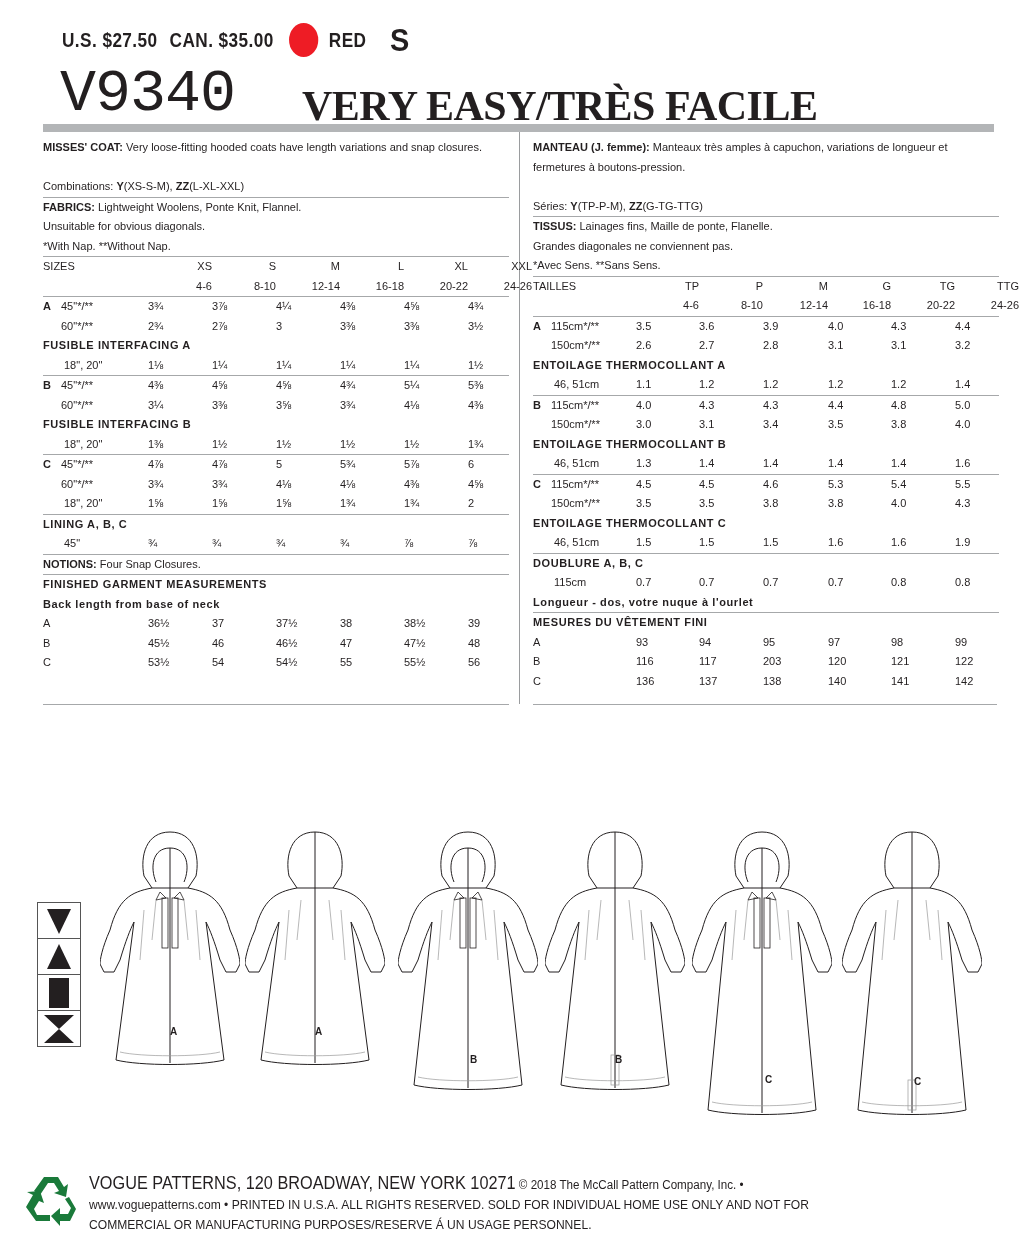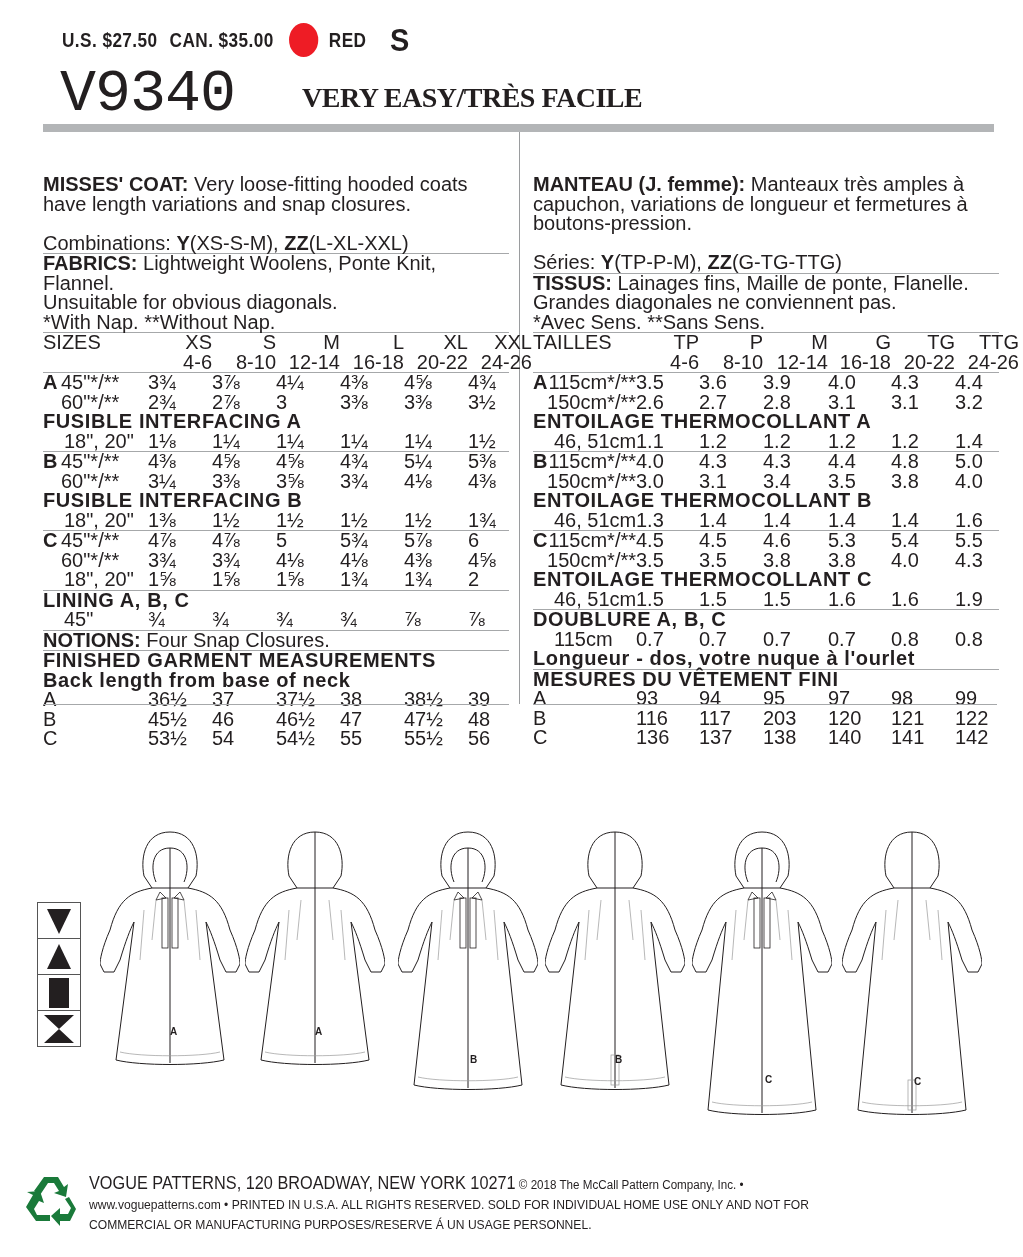--- a/index.html
+++ b/index.html
@@ -2,24 +2,24 @@
 <html><head>
 <meta charset="utf-8">
 <style>
   html,body{margin:0;padding:0;background:#fff;}
   body{width:1023px;height:1257px;position:relative;overflow:hidden;font-family:"Liberation Sans",sans-serif;color:#231f20;}
   .price-row{position:absolute;left:62px;top:24px;height:32px;display:flex;align-items:center;font-family:"Liberation Sans Narrow","Liberation Sans",sans-serif;font-weight:bold;font-size:20px;letter-spacing:0.5px;transform:scaleX(0.86);transform-origin:left center;}
   .price-row span{margin-right:14px;}
   .dot{width:34px;height:34px;border-radius:50%;display:inline-block;margin:0 12px 0 4px;}
   .size-letter{font-size:32px;margin-left:14px;transform:scaleX(1.05);}
   .pattern-no{position:absolute;left:60px;top:62px;font-family:Liberation Mono, monospace;font-size:60px;line-height:64px;letter-spacing:-1px;}
-  .difficulty{position:absolute;left:302px;top:82px;font-family:"Liberation Serif",serif;font-weight:bold;font-size:28px;letter-spacing:-0.5px;}
+  .difficulty{position:absolute;left:302px;top:82px;font-family:"Liberation Serif",serif;font-weight:bold;font-size:42px;letter-spacing:-0.5px;}
   .title-bar{position:absolute;left:43px;top:124px;width:951px;height:8px;background:#b3b5b7;}
   .col-divider{position:absolute;left:519px;top:132px;width:1px;height:572px;background:#9a9c9e;}
-  .col{position:absolute;top:138px;width:466px;font-size:20px;line-height:19.5px;margin-top:37px;}
+  .col{position:absolute;top:138px;width:466px;font-size:11px;line-height:19.5px;}
   .col.en{left:43px;}
   .col.fr{left:533px;}
   .col p{margin:0;}
   .b{font-weight:bold;}
   .gap{height:19.5px;}
   .rule{border-top:1px solid #a6a8aa;}
   .row{display:grid;height:19.5px;white-space:nowrap;}
   .en .row{grid-template-columns:105px 64px 64px 64px 64px 64px 64px;}
   .fr .row{grid-template-columns:103px 63px 64px 65px 63px 64px 64px;}
   .hdr{text-align:right;}

